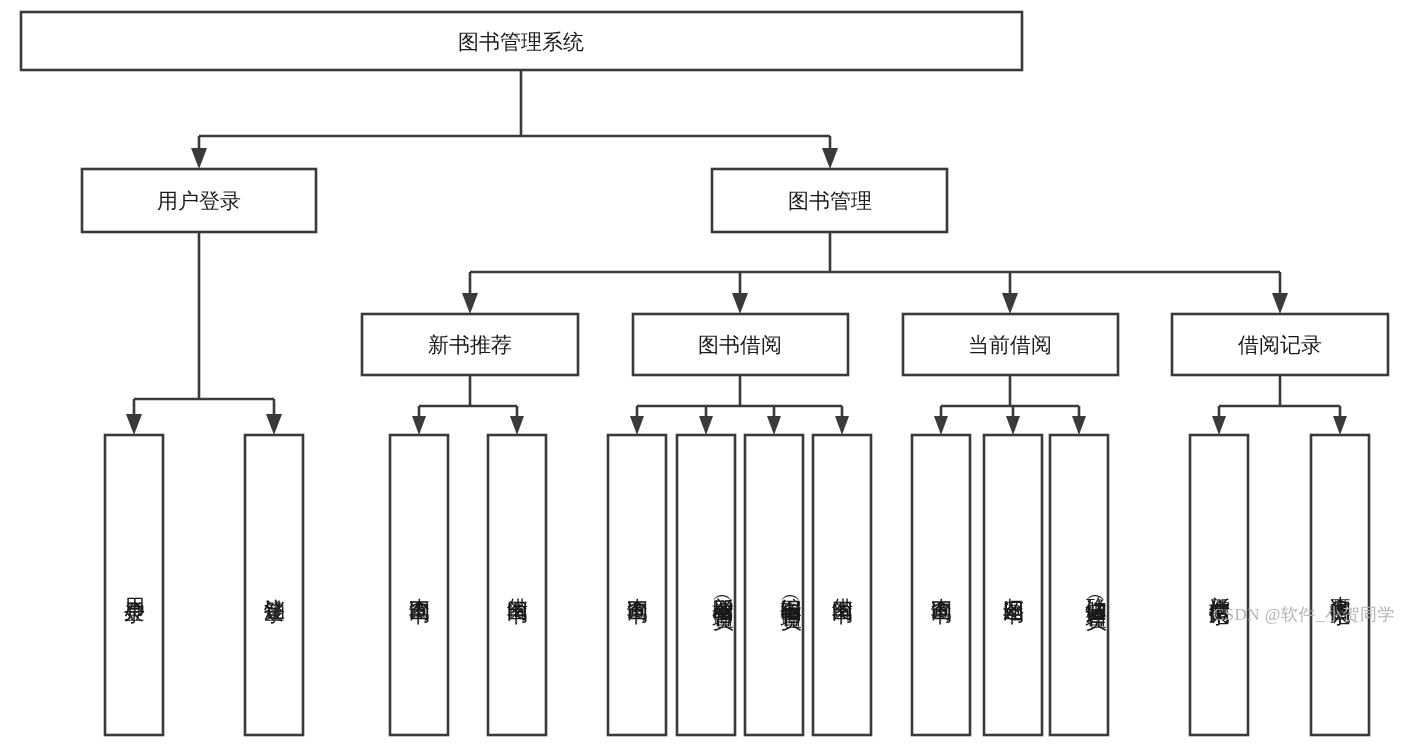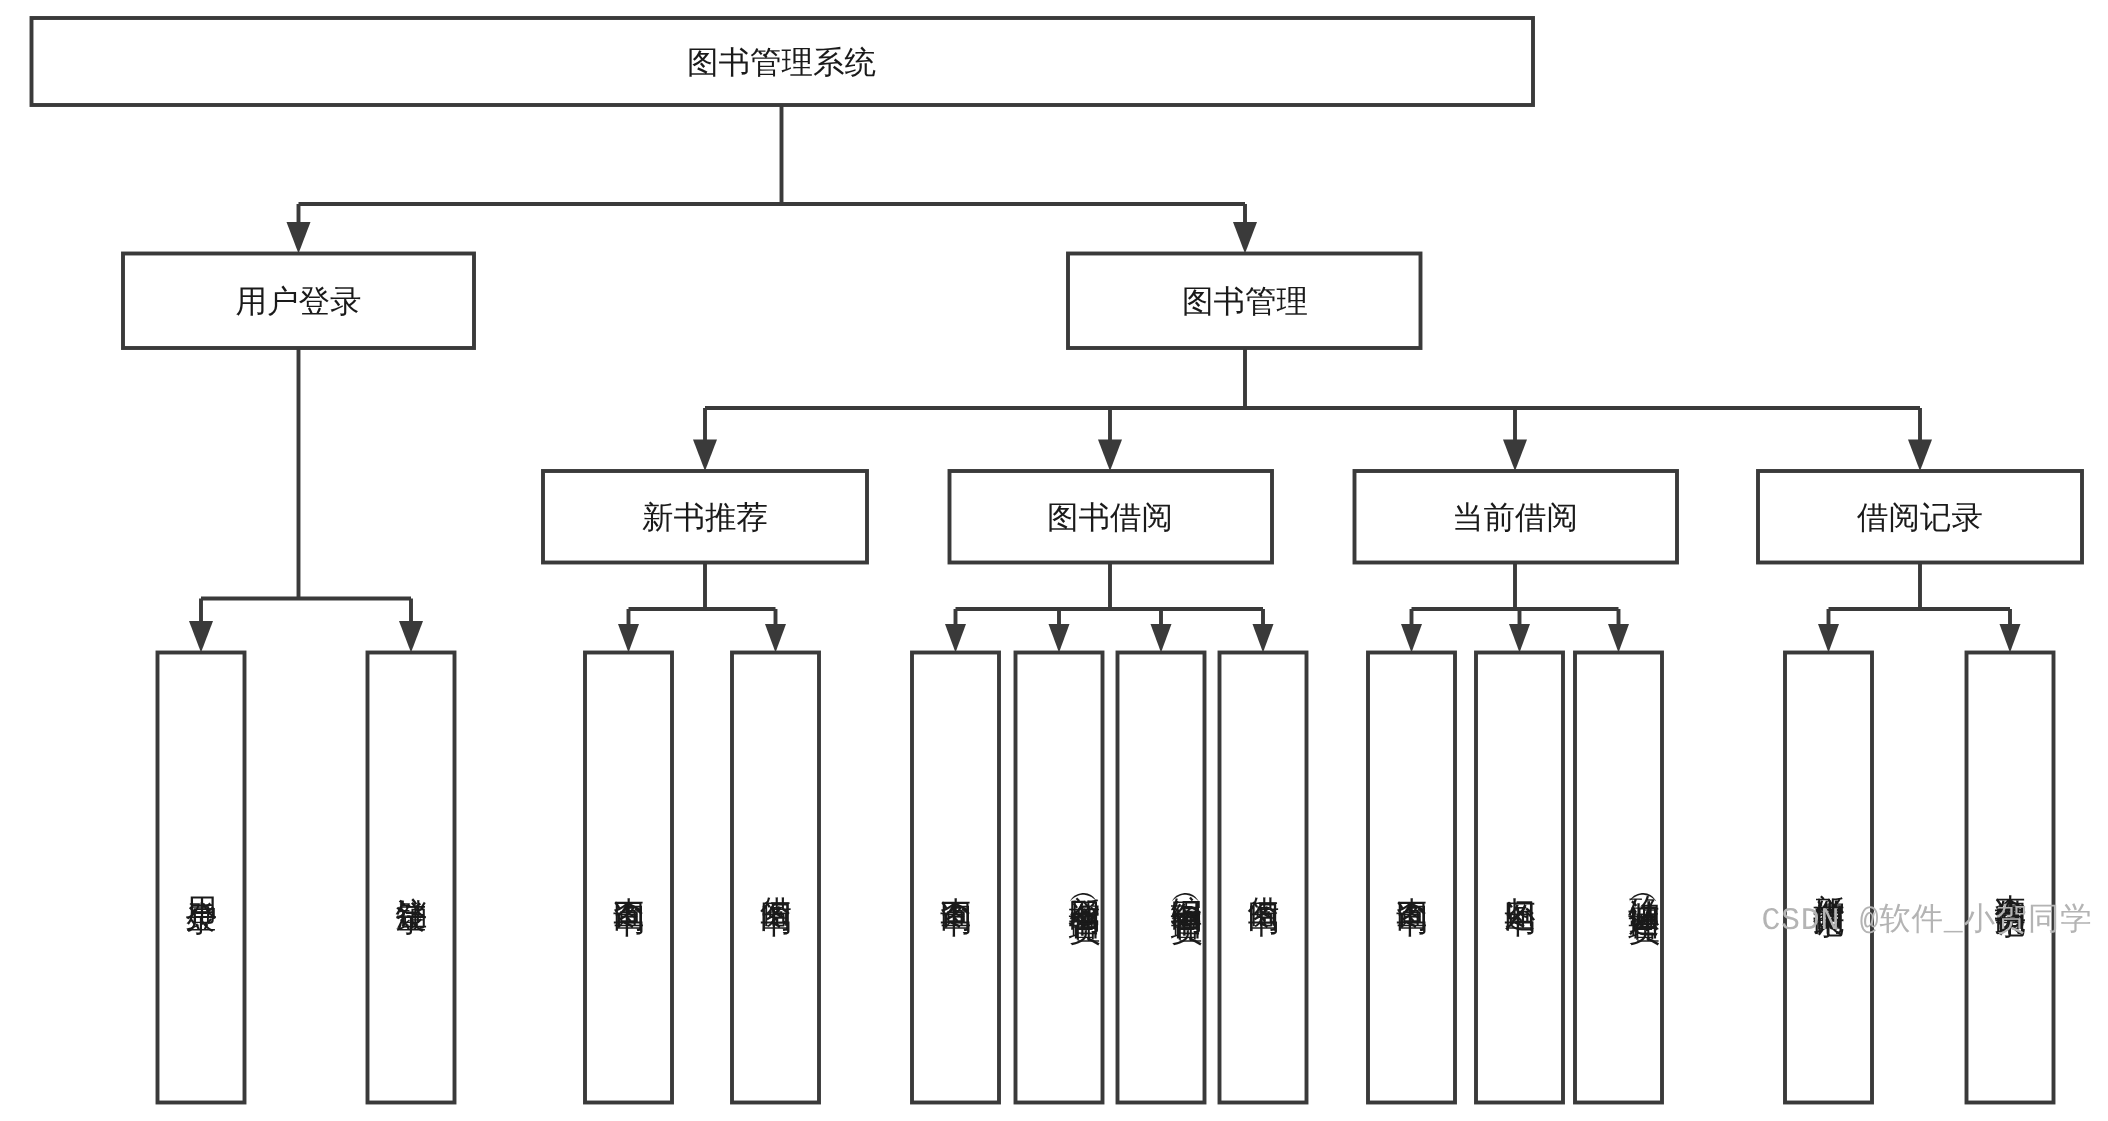--- a/index.html
+++ b/index.html
@@ -60,22 +60,22 @@
     writing-mode: vertical-rl;
     text-orientation: upright;
     letter-spacing: 2px;
     white-space: nowrap;
     pointer-events: none;
   }
   .watermark {
     position: absolute;
     right: 10px;
     bottom: 6px;
-    font-family: Liberation Mono, monospace;
-    font-size: 21px;
+    font-family: Liberation Serif, serif;
+    font-size: 17px;
     color: #b4b4b4;
     letter-spacing: 0.5px;
     white-space: nowrap;
   }
 </style>
 </head>
 <body>
 
 <div id="diagram-root">
 

